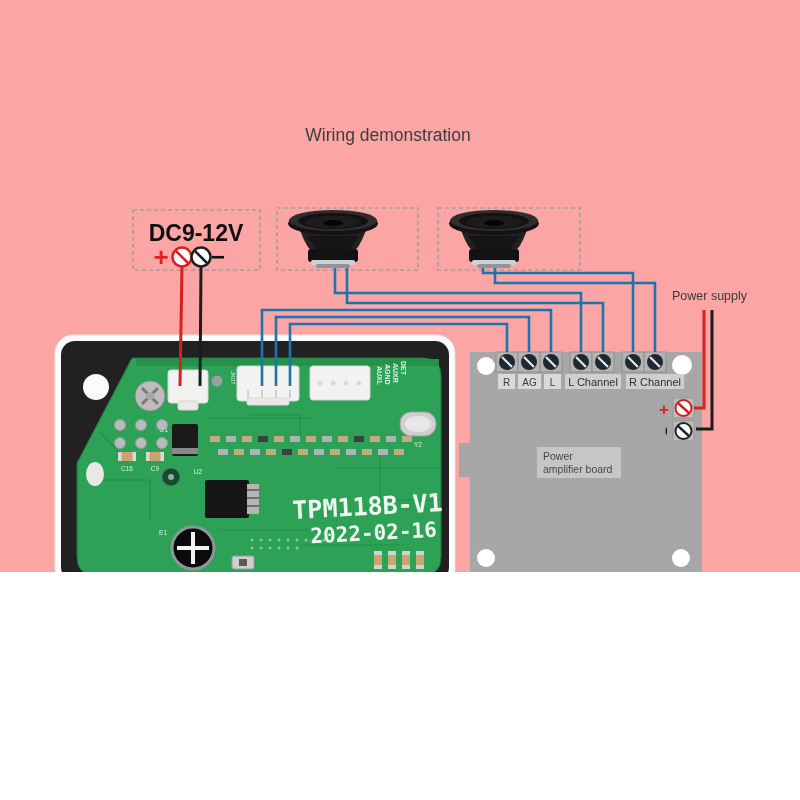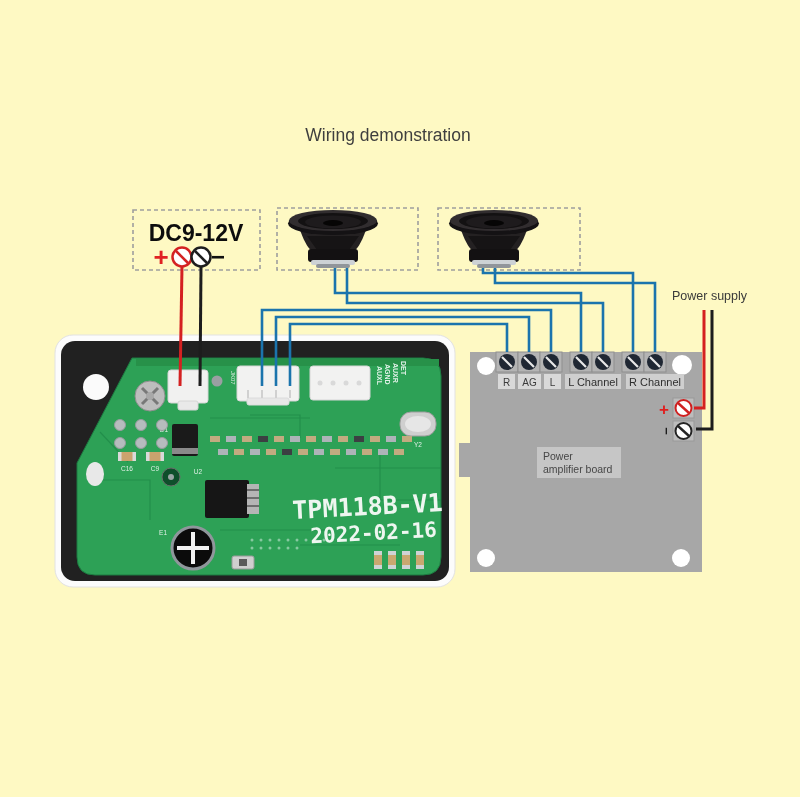--- a/index.html
+++ b/index.html
@@ -1,16 +1,16 @@
 <!DOCTYPE html>
 <html><head>
 <meta charset="utf-8">
 <style>
   html,body{margin:0;padding:0;background:#ffffff;}
-  .stage{position:relative;width:800px;height:797px;background:#fef9c3;overflow:hidden;
+  .stage{position:relative;width:800px;height:572px;background:#fca5a5;overflow:hidden;
          font-family:"Liberation Sans",sans-serif;}
   svg{position:absolute;left:0;top:0;}
   text{font-family:"Liberation Sans",sans-serif;}
   .mono{font-family:"DejaVu Sans Mono",monospace;}
 </style>
 </head>
 <body>
 
 <div class="stage">
 <svg width="800" height="800" viewBox="0 0 800 800">

